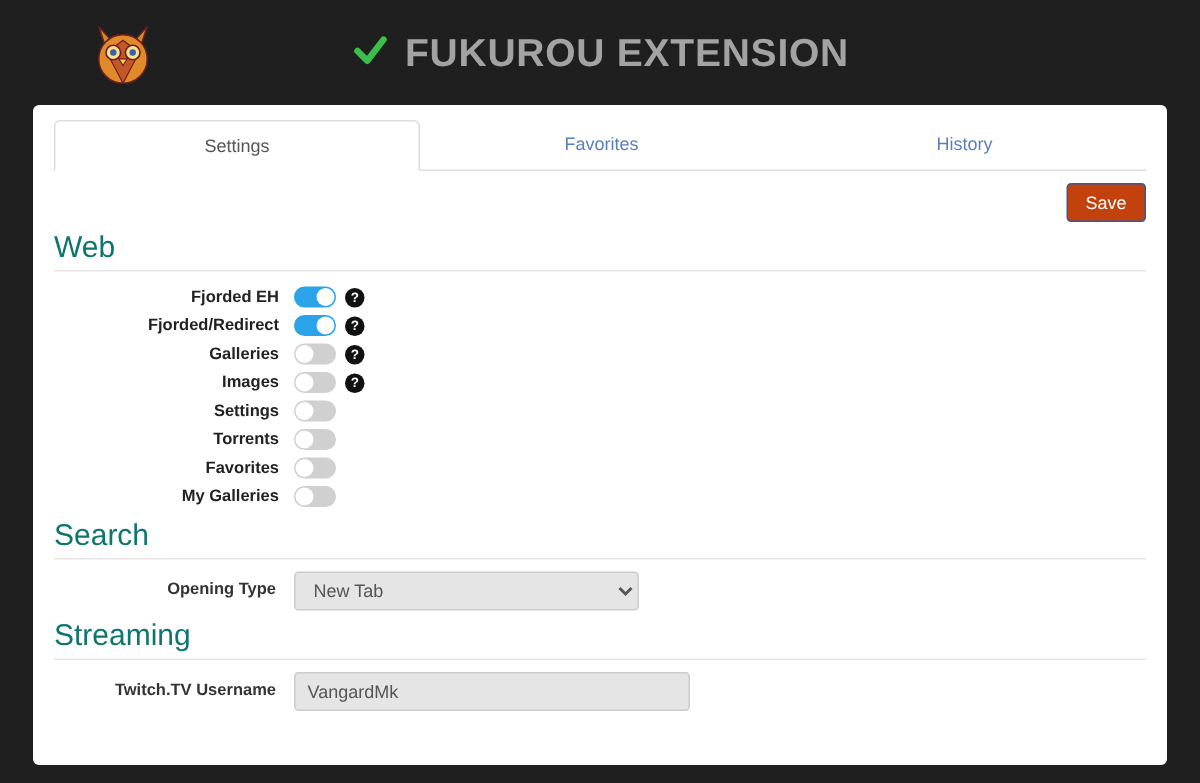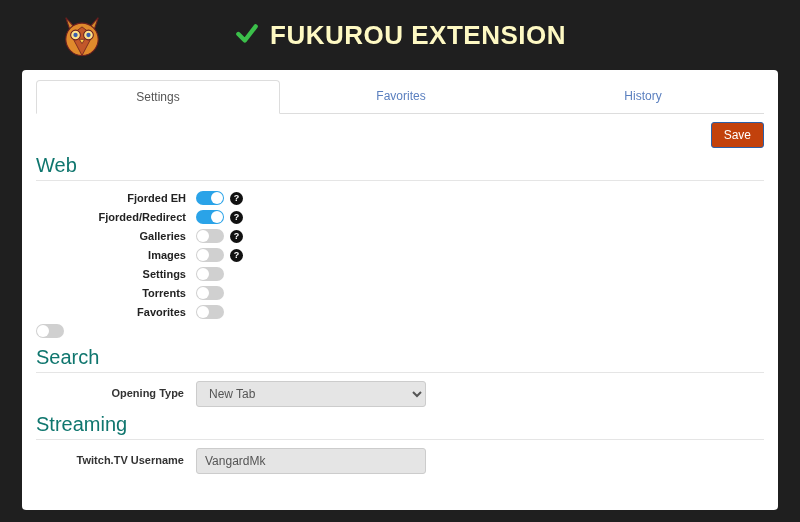--- a/index.html
+++ b/index.html
@@ -24,21 +24,21 @@
     position: absolute;
     left: 55px;
     top: 8px;
   }
   .title-wrap {
     display: flex;
     align-items: center;
     gap: 10px;
   }
   .title {
-    color: #fef9c3;
+    color: #a3a3a3;
     font-size: 26px;
     font-weight: 700;
     letter-spacing: 0.5px;
   }
   .panel {
     background: #fff;
     margin: 0 22px;
     border-radius: 4px;
     padding: 10px 14px 20px 14px;
     height: 440px;
@@ -139,21 +139,21 @@
   .select, .text-input {
     height: 26px;
     border: 1px solid #ccc;
     border-radius: 3px;
     font-size: 12px;
     padding: 0 8px;
     color: #555;
     background: #e5e5e5;
   }
   .select { width: 230px; }
-  .text-input { width: 230px; }
+  .text-input { width: 264px; }
   .form-row {
     display: flex;
     align-items: center;
     margin: 2px 0;
   }
   .form-label {
     width: 160px;
     text-align: right;
     padding-right: 12px;
     font-size: 11px;
@@ -243,20 +243,21 @@
           <span class="knob"></span>
         </span>
       </div>
       <div class="row">
         <div class="row-label">Favorites</div>
         <span class="toggle off">
           <span class="knob"></span>
         </span>
       </div>
       <div class="row">
+        <div class="row-label">My Galleries</div>
         <span class="toggle off">
           <span class="knob"></span>
         </span>
       </div>
     </div>
 
   <div class="section-title">Search</div>
   <hr class="hr">
   <div class="form-row">
     <div class="form-label">Opening Type</div>

